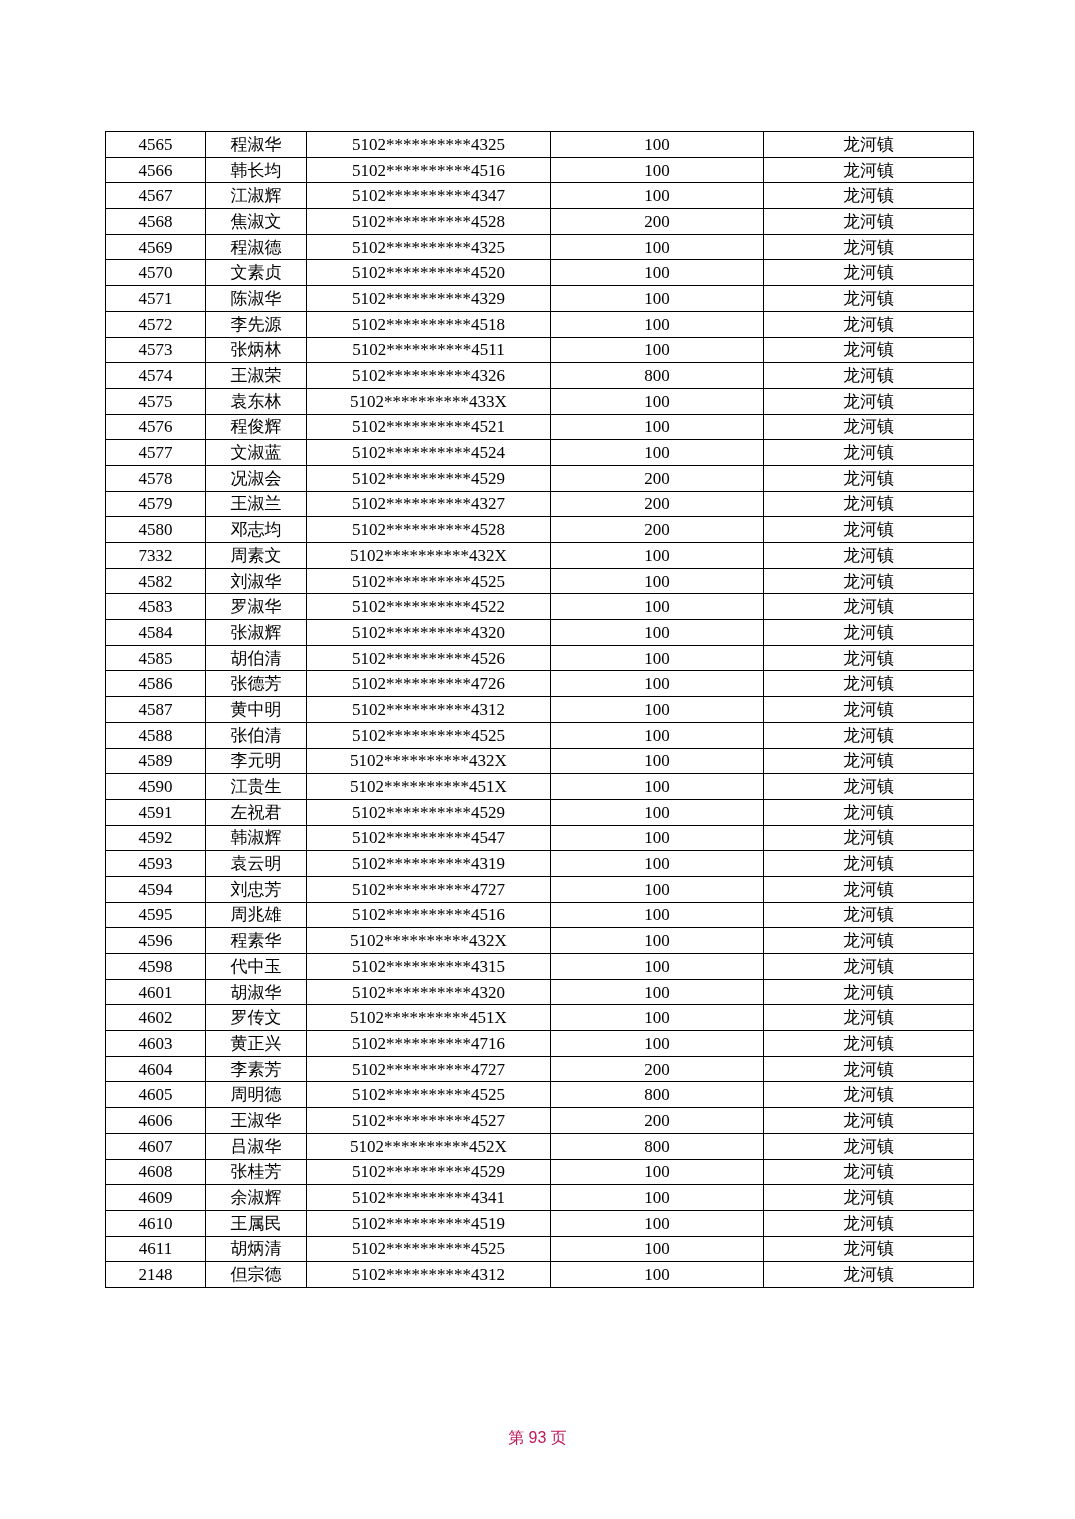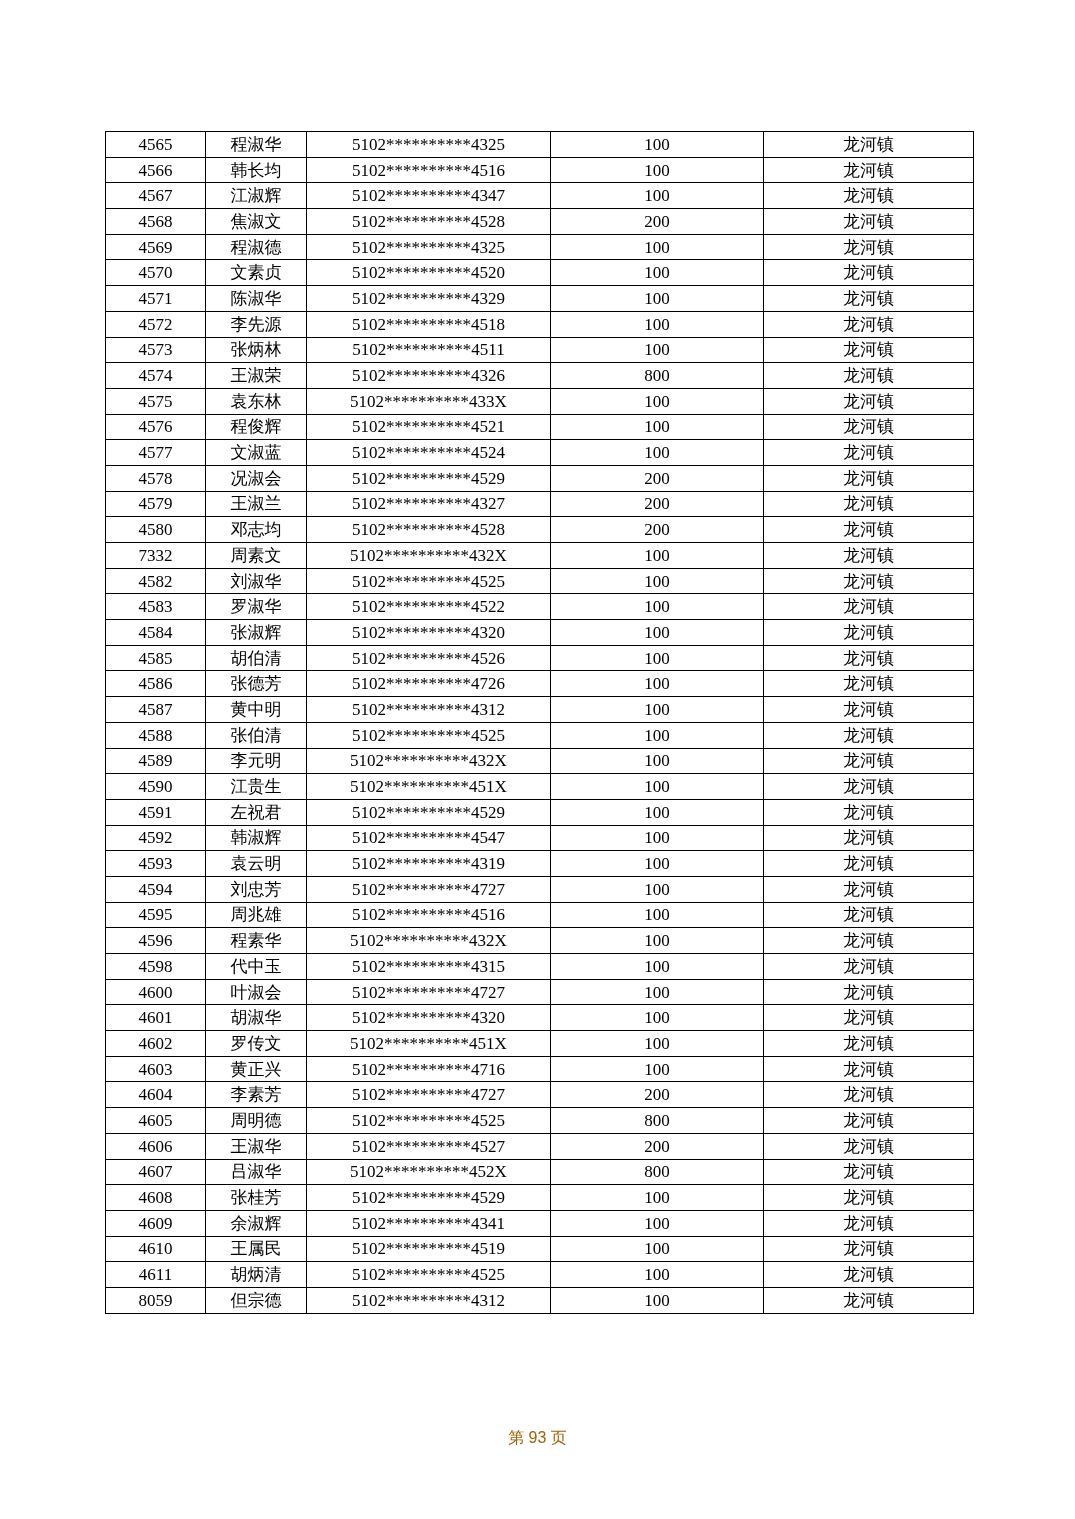--- a/index.html
+++ b/index.html
@@ -33,21 +33,21 @@
   .col-id     { width: 244px; }
   .col-amount { width: 213px; }
   .col-town   { width: 210px; }
   .page-footer {
     position: absolute;
     top: 1428px; left: 0;
     width: 100%;
     text-align: center;
     font-size: 16px;
     font-family: "Liberation Sans", "DejaVu Sans", sans-serif;
-    color: #a16207;
+    color: #be185d;
   }
 </style>
 </head>
 <body>
 
 <div>
 
   <table class="doc-table">
     <colgroup>
       <col class="col-no">
@@ -282,27 +282,20 @@
       <td>龙河镇</td>
     </tr>
         <tr>
       <td>4598</td>
       <td>代中玉</td>
       <td>5102**********4315</td>
       <td>100</td>
       <td>龙河镇</td>
     </tr>
         <tr>
-      <td>4600</td>
-      <td>叶淑会</td>
-      <td>5102**********4727</td>
-      <td>100</td>
-      <td>龙河镇</td>
-    </tr>
-        <tr>
       <td>4601</td>
       <td>胡淑华</td>
       <td>5102**********4320</td>
       <td>100</td>
       <td>龙河镇</td>
     </tr>
         <tr>
       <td>4602</td>
       <td>罗传文</td>
       <td>5102**********451X</td>
@@ -366,21 +359,21 @@
       <td>龙河镇</td>
     </tr>
         <tr>
       <td>4611</td>
       <td>胡炳清</td>
       <td>5102**********4525</td>
       <td>100</td>
       <td>龙河镇</td>
     </tr>
         <tr>
-      <td>8059</td>
+      <td>2148</td>
       <td>但宗德</td>
       <td>5102**********4312</td>
       <td>100</td>
       <td>龙河镇</td>
     </tr>
       </tbody>
   </table>
 
   <div class="page-footer">第 93 页</div>
 </div>

